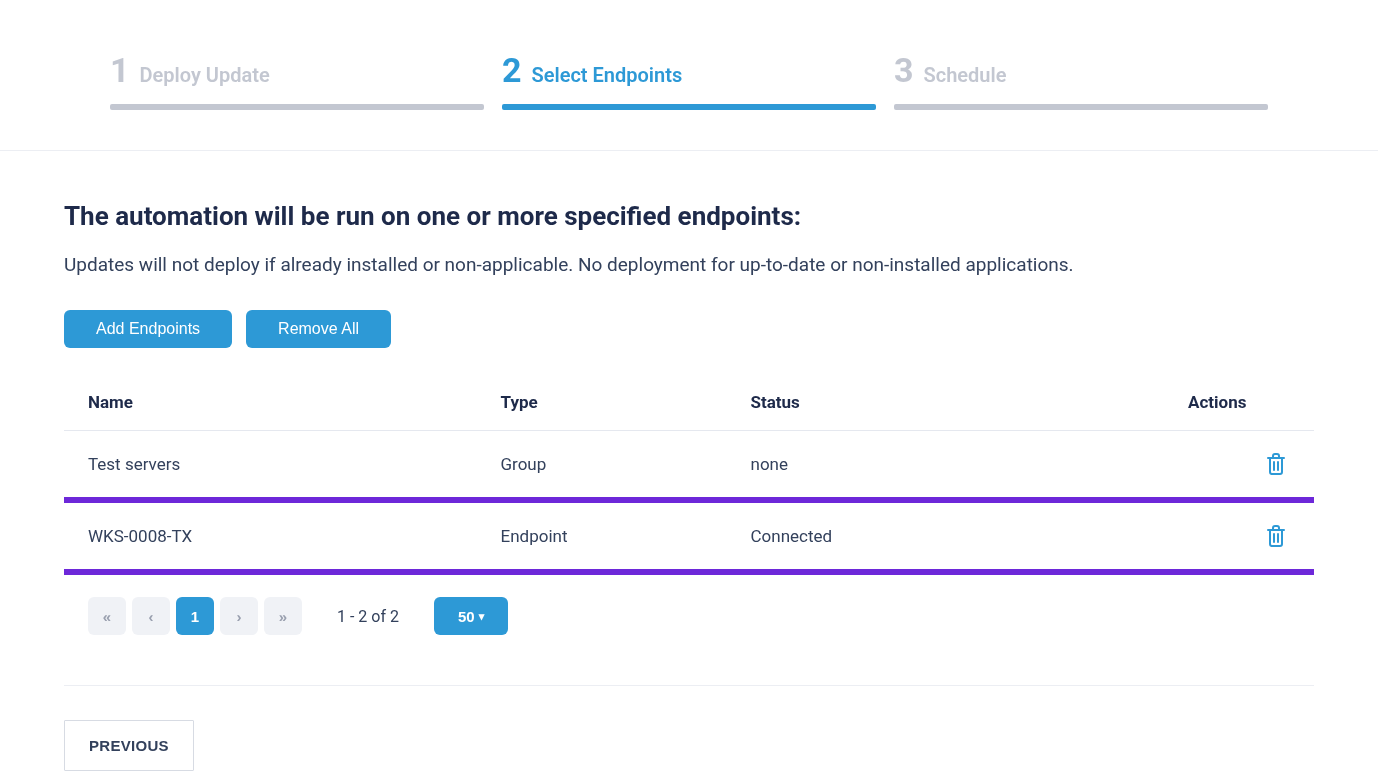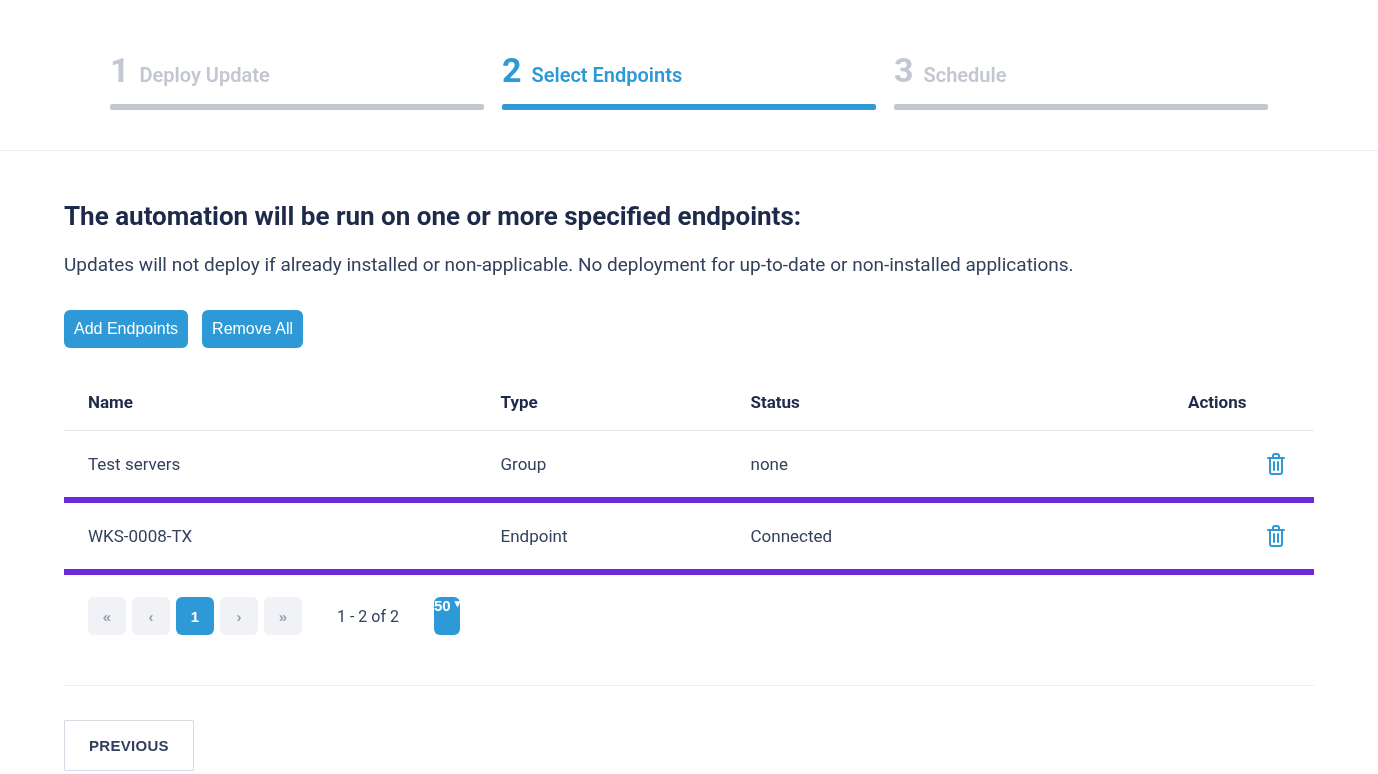--- a/index.html
+++ b/index.html
@@ -68,21 +68,21 @@
     display: flex;
     gap: 14px;
     margin-bottom: 26px;
   }
   .btn {
     border: none;
     border-radius: 6px;
     background: #2d99d6;
     color: #ffffff;
     font-size: 16px;
-    padding: 10px 10px;
+    padding: 10px 32px;
     cursor: pointer;
     font-weight: 500;
   }
   .table {
     width: 100%;
     border-collapse: collapse;
   }
   .table th {
     text-align: left;
     font-size: 17px;
@@ -139,23 +139,24 @@
     margin: 0 29px;
   }
   .page-size {
     height: 38px;
     border: none;
     border-radius: 6px;
     background: #2d99d6;
     color: #ffffff;
     font-size: 15px;
     font-weight: 600;
-    padding: 0 0;
-    cursor: pointer;
-    display: flex;
+    padding: 0 24px;
+    cursor: pointer;
+    display: flex;
+    align-items: center;
     gap: 4px;
   }
   .page-size .chev { font-size: 11px; }
   .footer-divider {
     border-top: 1px solid #eceef3;
     margin: 40px 0 34px 0;
   }
   .footer-row {
     display: flex;
     justify-content: space-between;

